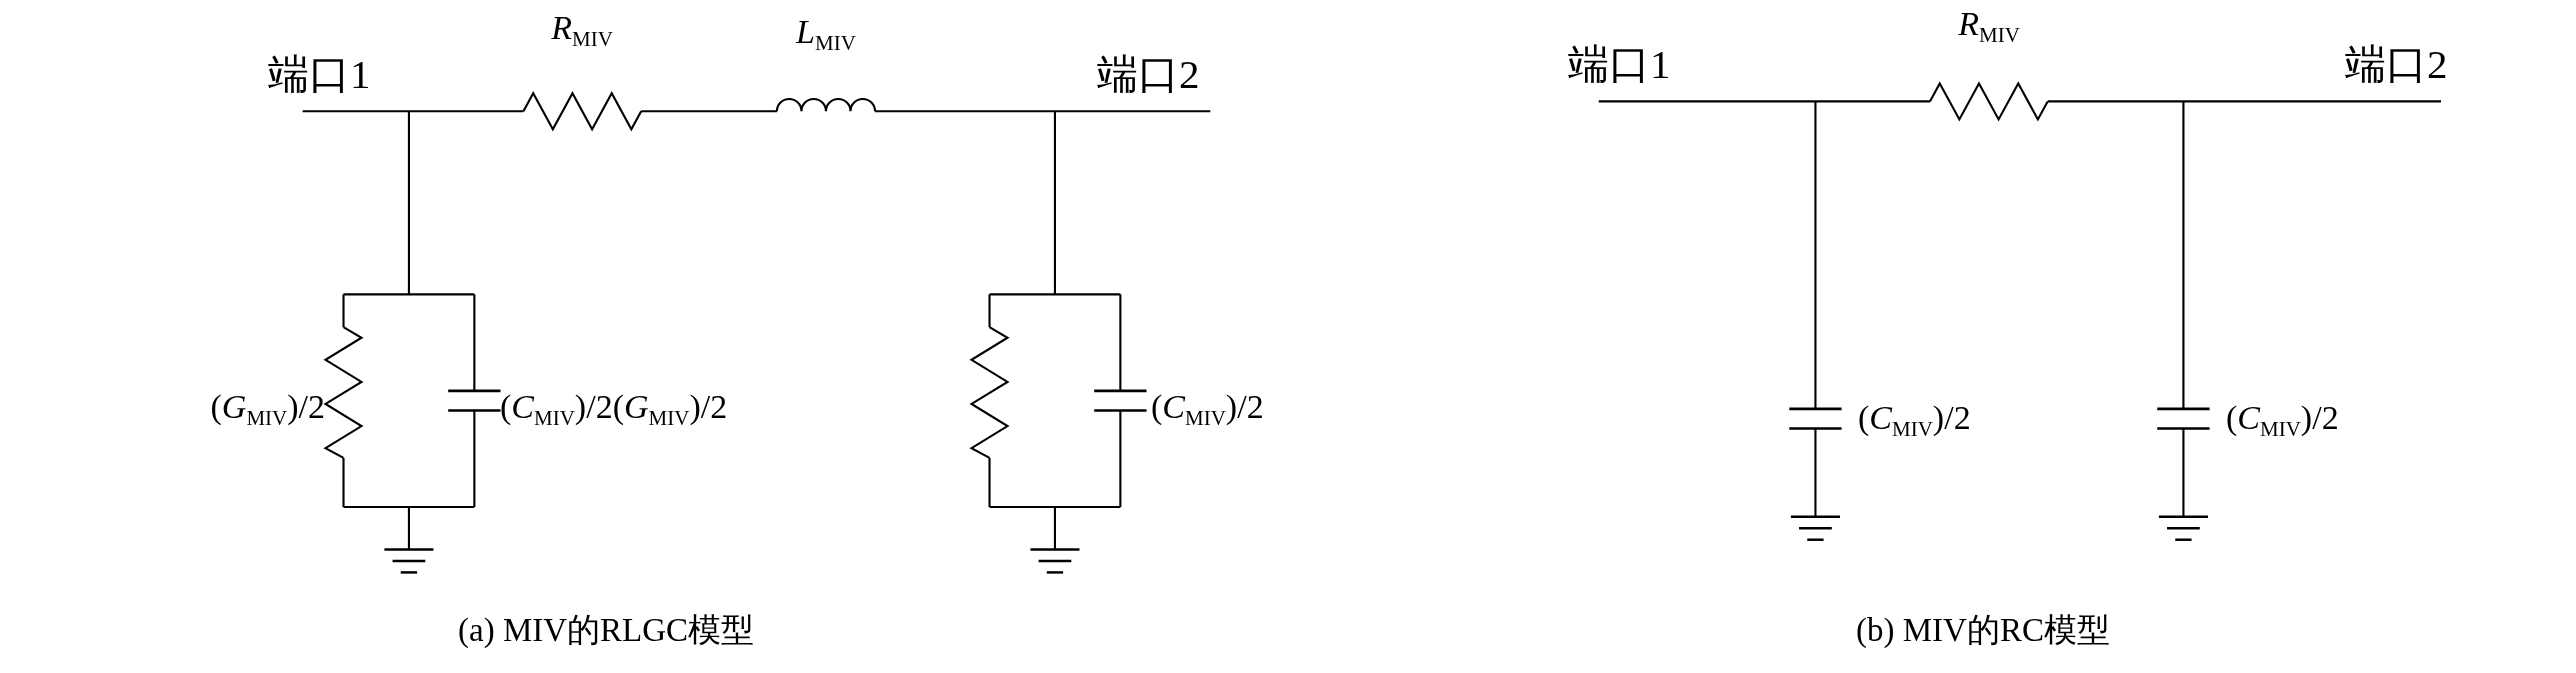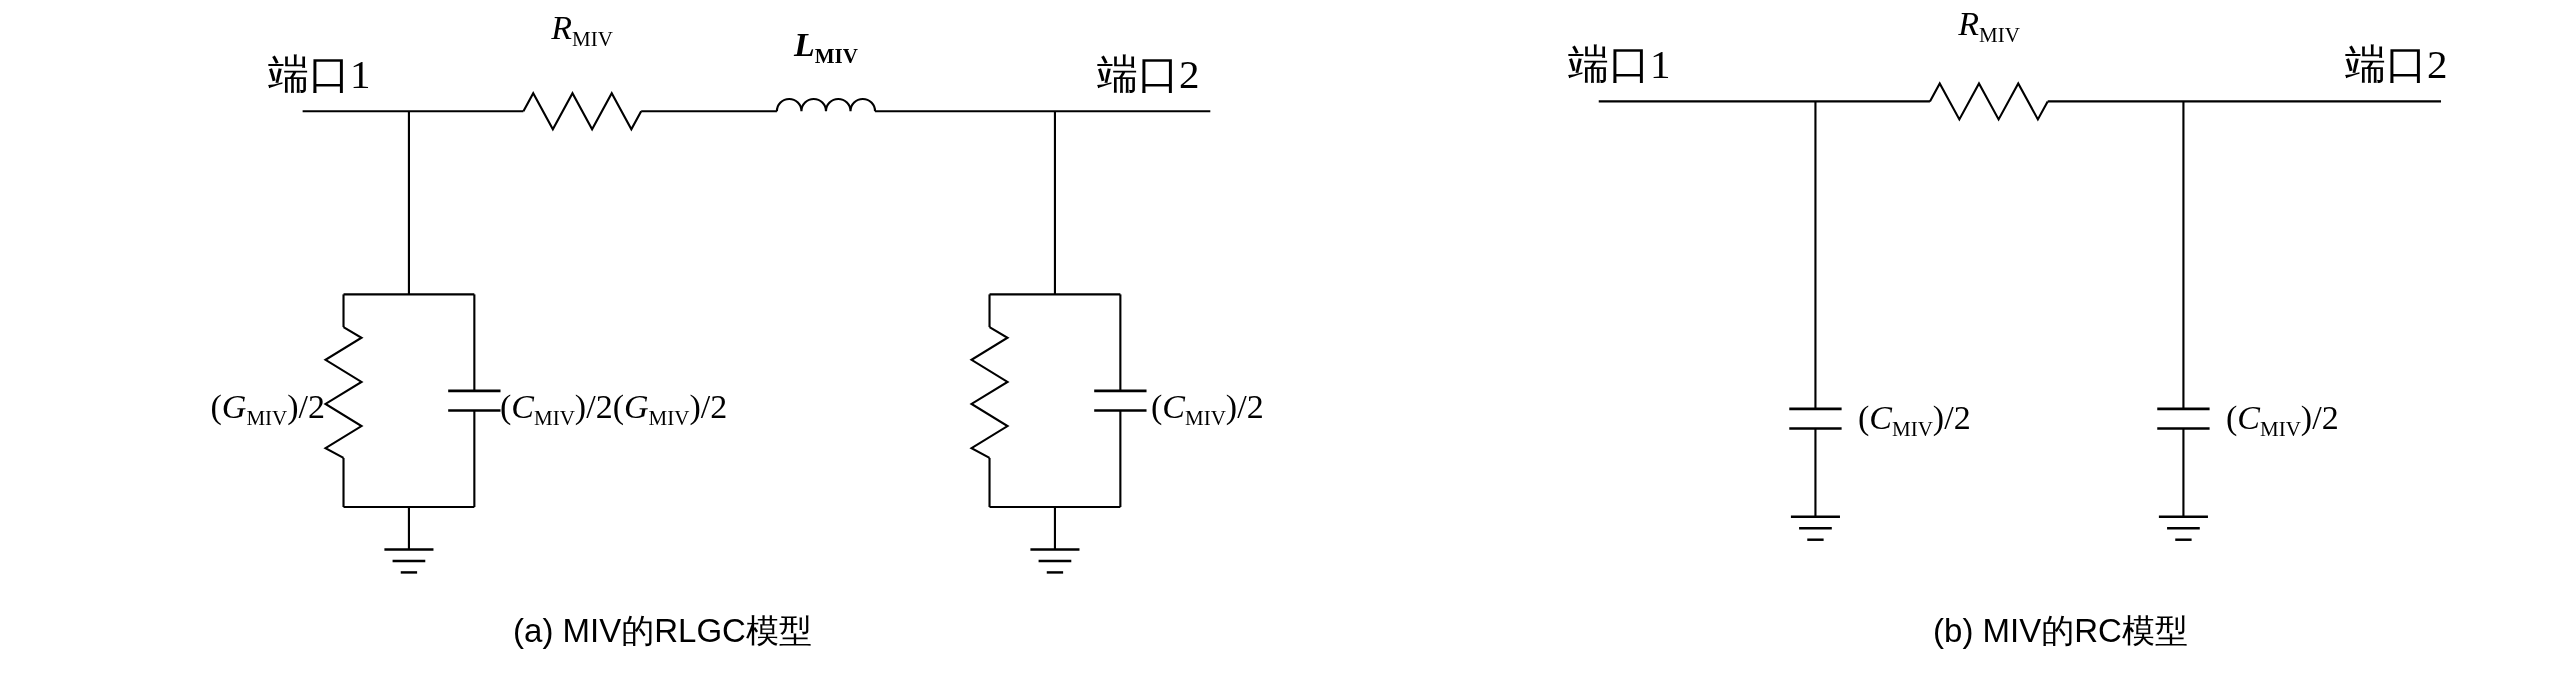--- a/index.html
+++ b/index.html
@@ -60,23 +60,22 @@
     font-size: 21px;
     vertical-align: -6.5px;
     letter-spacing: 0px;
   }
   .align-right { text-align: right; }
   .align-center { text-align: center; }
   .caption {
     position: absolute;
     font-size: 33px;
     line-height: 41px;
-    text-align: center;
     white-space: nowrap;
-    font-family: Liberation Sans, sans-serif;
+    font-family: Liberation Serif, serif;
   }
   .row { display: flex; }
 </style>
 </head>
 <body>
 
 <svg id="circuit-svg" width="2576" height="673" viewBox="0 0 3150 823">
 
   <g>
 
@@ -140,21 +139,21 @@
     <path class="gnd" d="M 2660 660 H 2680"></path>
   </g>
 </svg>
 
 <div class="label" style="left:268px; top:54px;">端口1</div>
 
 <div class="label" style="left:1097px; top:54px;">端口2</div>
 
 <div class="mlabel align-center" style="left:500px; top:6.5px; width:164px;"><span class="mi">R</span><span class="msub">MIV</span></div>
 
-<div class="mlabel align-center" style="left:744px; top:24px; width:164px;font-weight:bold;"><span class="mi">L</span><span class="msub">MIV</span></div>
+<div class="mlabel align-center" style="left:744px; top:11px; width:164px;"><span class="mi">L</span><span class="msub">MIV</span></div>
 
 <div class="mlabel align-right" style="left:114px; top:386px; width:211px;"><span class="mn">(</span><span class="mi">G</span><span class="msub">MIV</span><span class="mn">)/2</span></div>
 
 <div class="mlabel row" style="left:500px; top:386px;">
   <span><span class="mn">(</span><span class="mi">C</span><span class="msub">MIV</span><span class="mn">)/2</span></span>
   <span><span class="mn">(</span><span class="mi">G</span><span class="msub">MIV</span><span class="mn">)/2</span></span>
 </div>
 
 <div class="mlabel" style="left:1151px; top:386px;"><span class="mn">(</span><span class="mi">C</span><span class="msub">MIV</span><span class="mn">)/2</span></div>
 

